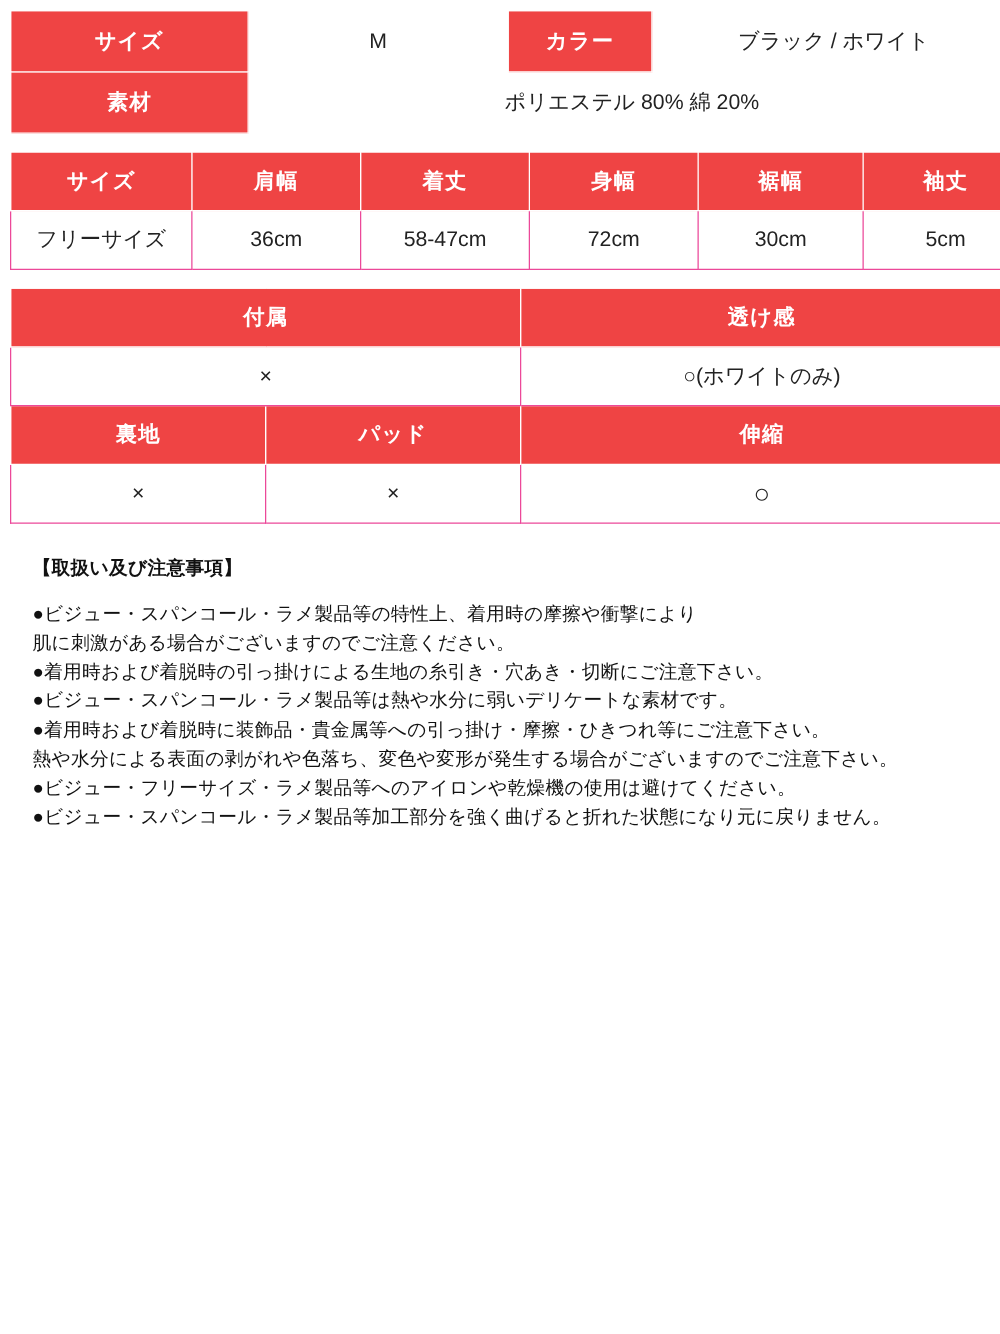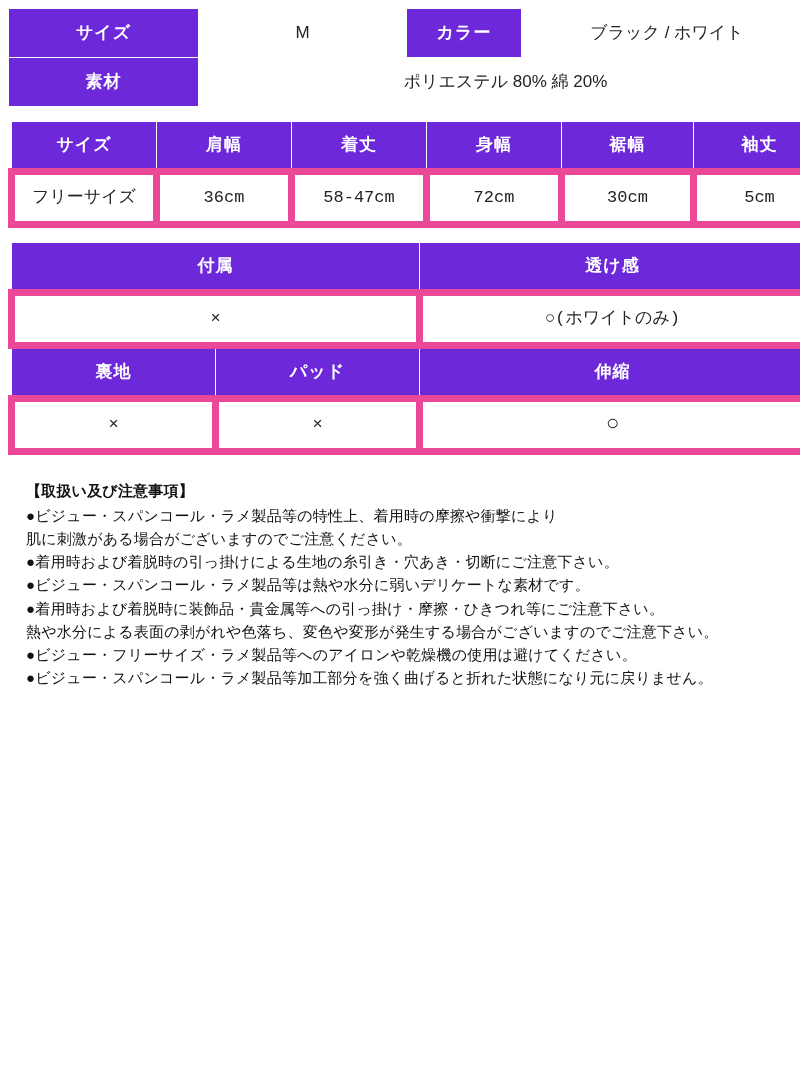--- a/index.html
+++ b/index.html
@@ -30,33 +30,32 @@
     border: 1px solid #ffffff;
     text-align: center;
     vertical-align: middle;
     font-size: 17px;
     padding: 10px 2px;
     line-height: 1.2;
     color: #1a1a1a;
     background: #ffffff;
   }
   table.spec td.hdr {
-    background: #6d28d9;
+    background: #ef4444;
     color: #ffffff;
     font-weight: bold;
     letter-spacing: 1px;
   }
   table.spec td.val {
     background: #ffffff;
     color: #222222;
   }
   
   table.bordered td.val {
-    border: 7px solid #ec4899;
-    font-family: Liberation Mono, monospace;
+    border: 1px solid #ec4899;
   }
   table.bordered {
     border: 1px solid #cccccc;
   }
   table.bordered td.hdr {
     border: 1px solid #ffffff;
   }
 
   .t1 td { height: 28px; }
   .t2 td { height: 26px; }
@@ -64,21 +63,21 @@
 
   .notes {
     margin: 24px 0 0 18px;
     font-size: 15px;
     line-height: 1.55;
     color: #111111;
     letter-spacing: 0.2px;
   }
   .notes .title {
     font-weight: bold;
-    margin-bottom: 1px;
+    margin-bottom: 13px;
   }
   .notes p {
     margin: 0;
     white-space: pre-wrap;
   }
 </style>
 </head>
 <body>
 
 <div class="page">

